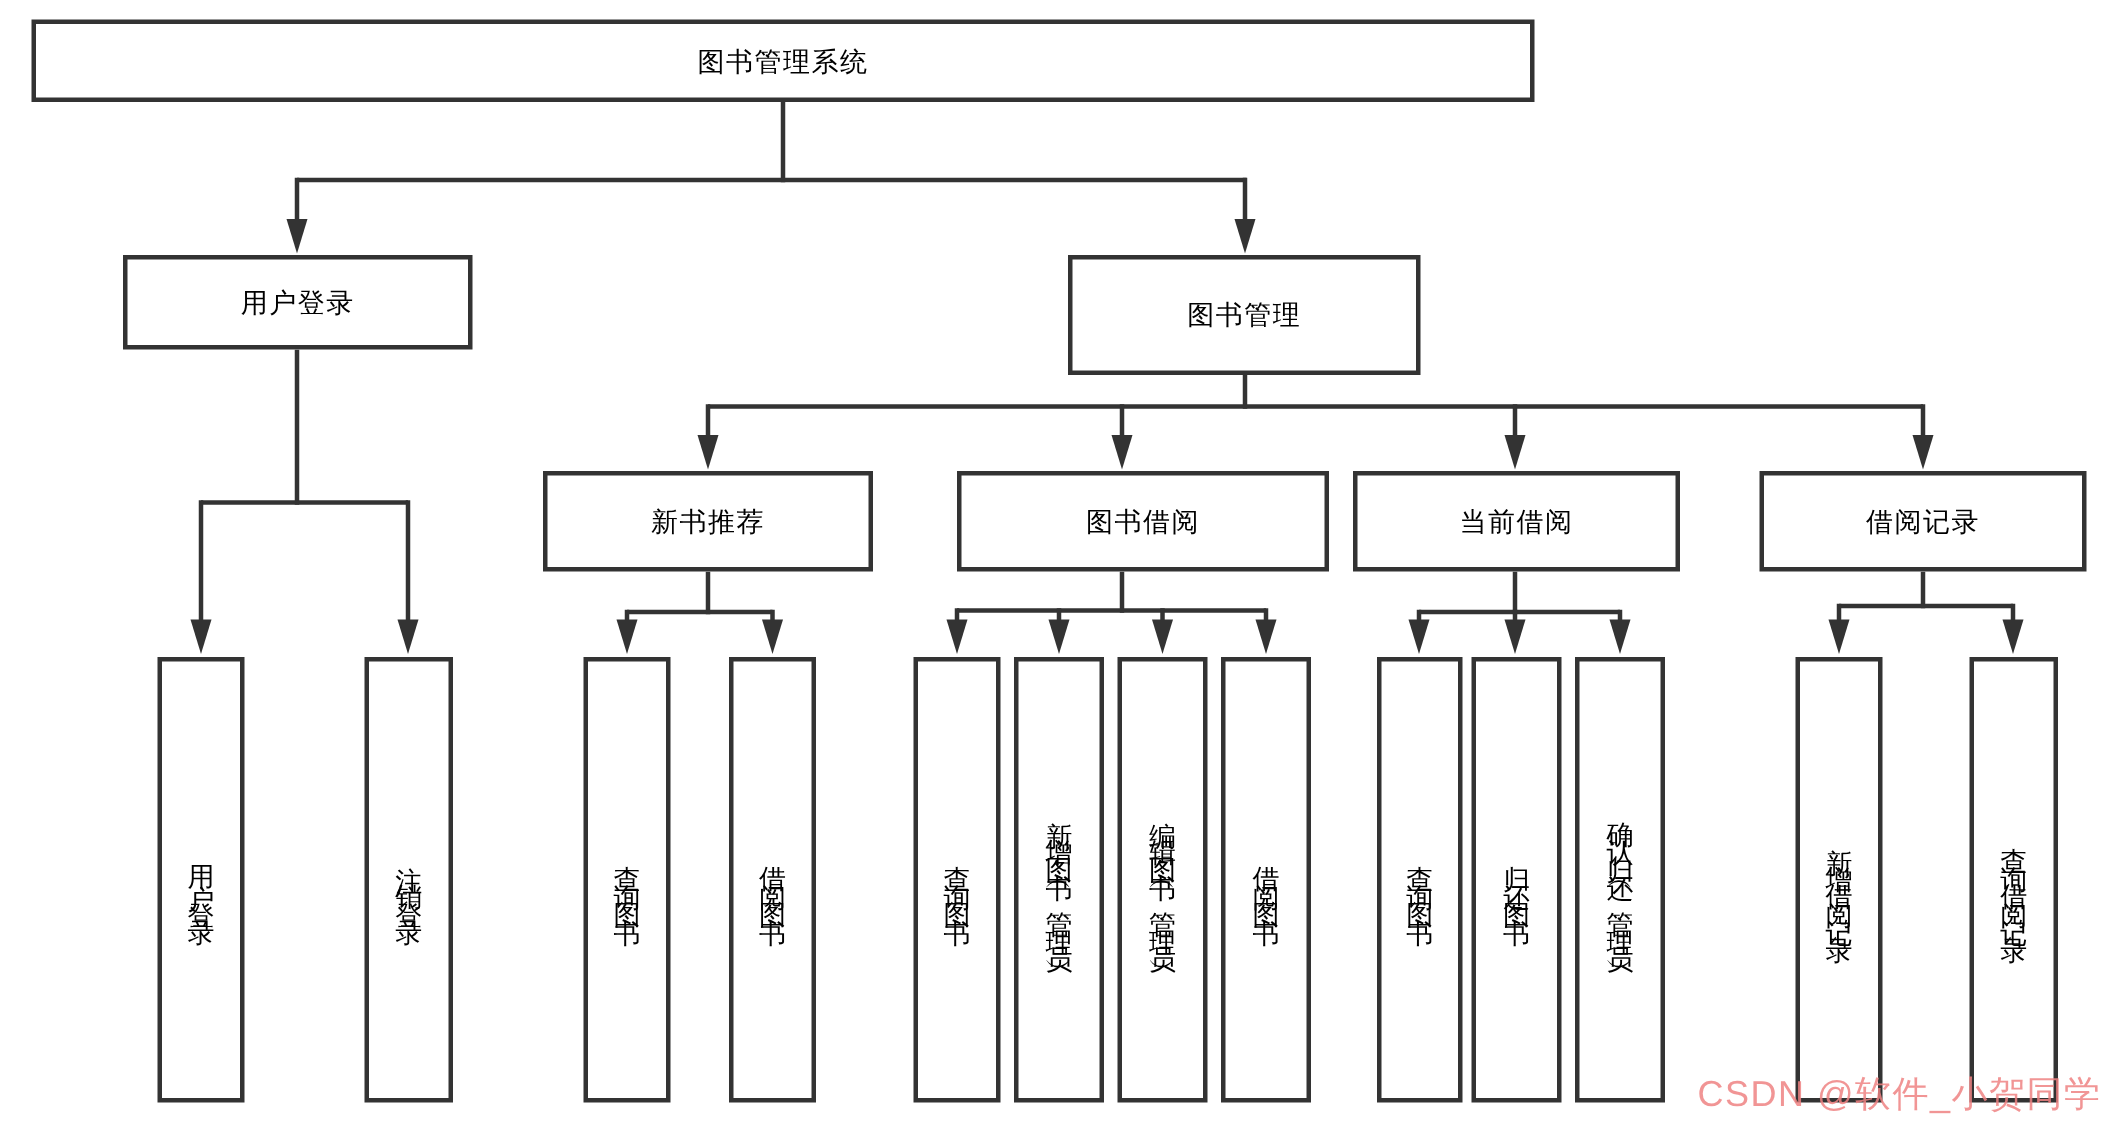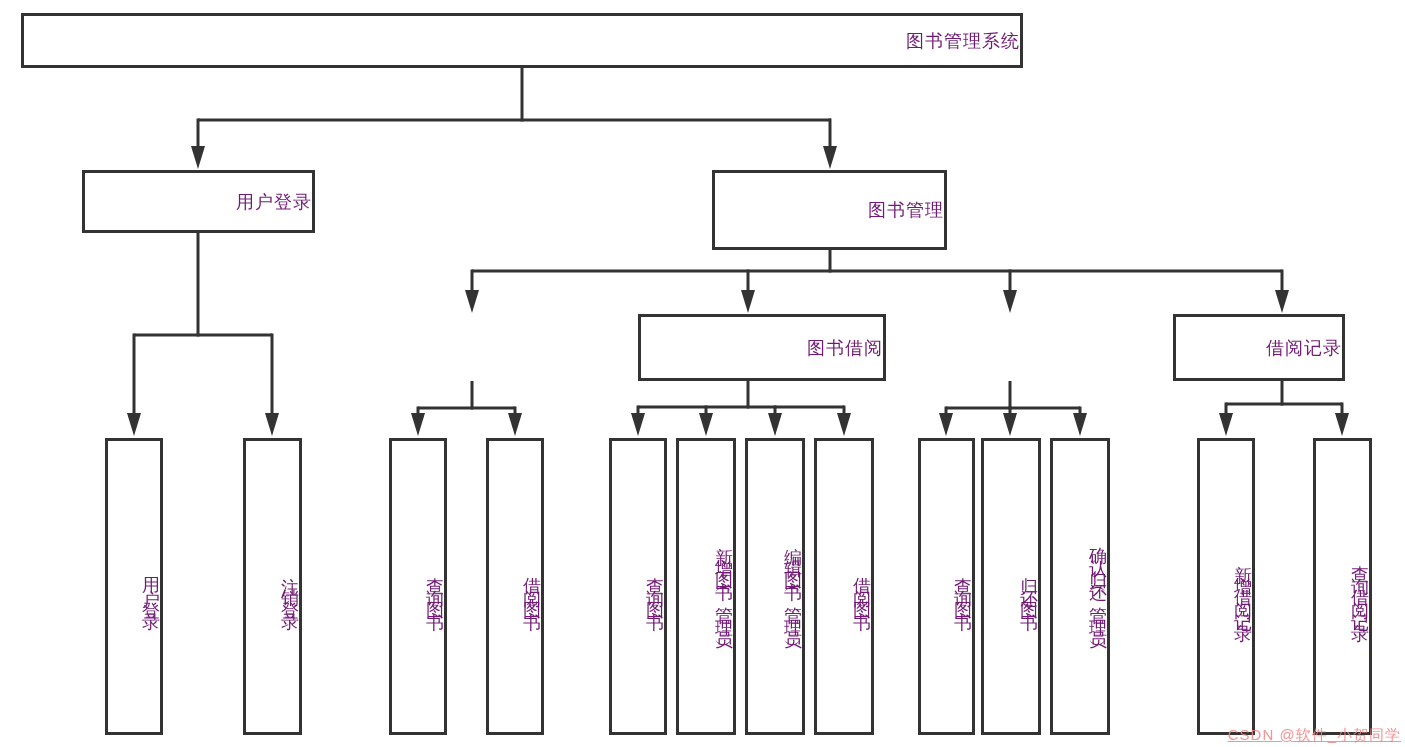--- a/index.html
+++ b/index.html
@@ -24,34 +24,34 @@
     height: 747px;
     pointer-events: none;
   }
   .node {
     position: absolute;
     box-sizing: border-box;
     border: 3px solid #333333;
     background: #ffffff;
     display: flex;
     align-items: center;
-    justify-content: flex-end;
+    justify-content: center;
     font-size: 18px;
-    color: #701a75;
+    color: #000000;
     letter-spacing: 1px;
     white-space: nowrap;
   }
   .node.root   { left: 21px;  top: 13px;  width: 1002px; height: 55px; }
   .node.l2-0   { left: 82px;  top: 170px; width: 233px;  height: 63px; }
   .node.l2-1   { left: 712px; top: 170px; width: 235px;  height: 80px; }
   .node.lvl3   { top: 314px;  height: 67px; }
   .node.l3-0   { left: 362px;  width: 220px; }
   .node.l3-1   { left: 638px;  width: 248px; }
   .node.l3-2   { left: 902px;  width: 218px; }
-  .node.l3-3   { left: 1173px; width: 172px; }
+  .node.l3-3   { left: 1173px; width: 218px; }
   .node.leaf   { top: 438px; height: 297px; }
   .node.leaf span {
     writing-mode: vertical-rl;
     text-orientation: mixed;
     letter-spacing: 12px;
     font-size: 18px;
     line-height: 1;
   }
   .leaf-0  { left: 105px;  width: 58px; }
   .leaf-1  { left: 243px;  width: 59px; }
@@ -63,26 +63,25 @@
   .leaf-7  { left: 814px;  width: 60px; }
   .leaf-8  { left: 918px;  width: 57px; }
   .leaf-9  { left: 981px;  width: 60px; }
   .leaf-10 { left: 1050px; width: 60px; }
   .leaf-11 { left: 1197px; width: 58px; }
   .leaf-12 { left: 1313px; width: 59px; }
   .watermark {
     position: absolute;
     right: 4px;
     bottom: 2px;
-    font-size: 15px;
+    font-size: 24px;
     color: rgba(238, 130, 130, 0.85);
     letter-spacing: 1px;
     z-index: 10;
     white-space: nowrap;
-    text-decoration: underline;
   }
   svg line    { stroke: #333333; stroke-width: 3; }
   svg polygon { fill: #333333; stroke: none; }
 </style>
 </head>
 <body>
 
 <div class="canvas">
 
   <svg class="connector-layer" width="1405" height="747" viewBox="0 0 1405 747" xmlns="http://www.w3.org/2000/svg">
@@ -165,23 +164,29 @@
     <span>图书管理系统</span>
   </div>
 
   <div class="node l2-0">
     <span>用户登录</span>
   </div>
   <div class="node l2-1">
     <span>图书管理</span>
   </div>
 
+  <div class="node lvl3 l3-0">
+    <span>新书推荐</span>
+  </div>
   <div class="node lvl3 l3-1">
     <span>图书借阅</span>
   </div>
+  <div class="node lvl3 l3-2">
+    <span>当前借阅</span>
+  </div>
   <div class="node lvl3 l3-3">
     <span>借阅记录</span>
   </div>
 
   <div class="node leaf leaf-0">
     <span>用户登录</span>
   </div>
   <div class="node leaf leaf-1">
     <span>注销登录</span>
   </div>

